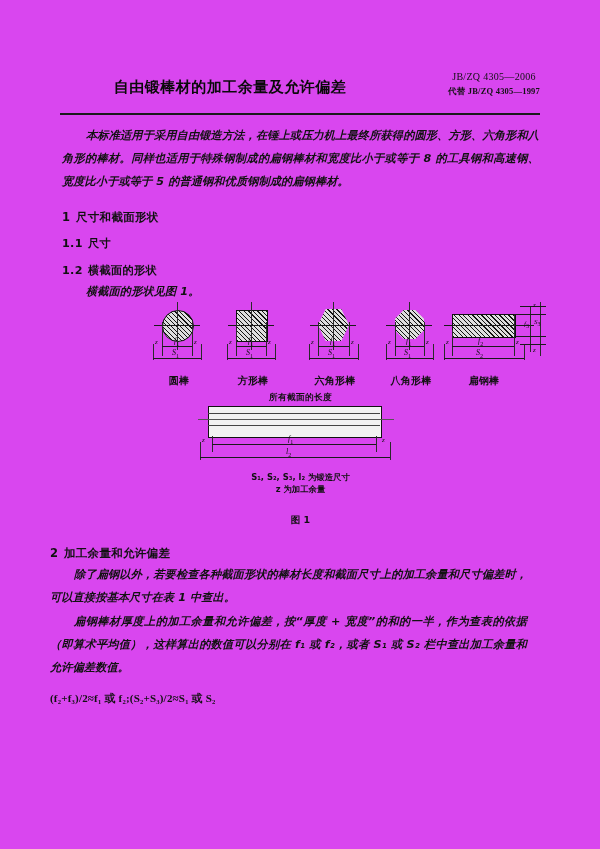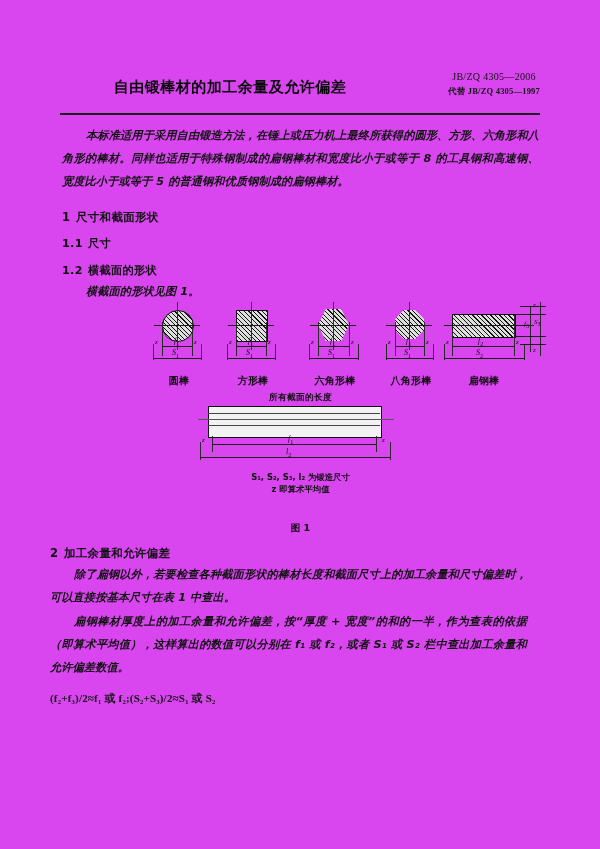--- a/index.html
+++ b/index.html
@@ -190,21 +190,20 @@
     line-height: 11.5px;
     font-weight: bold;
   }
   .fig-caption {
     position: absolute;
     left: 0; top: 214px;
     width: 477px;
     text-align: center;
     font-size: 9.5px;
     font-weight: bold;
-    margin-top: 8px;
   }
 
   
   .formula {
     margin: 12px 0 0 0;
     text-align: left;
     font-size: 11px;
     font-family: "Liberation Serif", "DejaVu Serif", serif;
     font-weight: bold;
     letter-spacing: 0.2px;
@@ -388,21 +387,21 @@
       <div class="vline" style="left:2px; top:36px; height:18px;"></div>
       <div class="vline" style="left:192px; top:36px; height:18px;"></div>
       <div class="dim-line" style="left:2px; top:51px; width:190px;"></div>
       <div class="dlabel" style="left:88px; top:41px;">
         <span>l</span><sub>2</sub>
       </div>
     </div>
 
     <div class="legend">
       <div>S₁, S₂, S₃, l₂ 为锻造尺寸</div>
-      <div>z 即算术平均值</div>
+      <div>z 为加工余量</div>
     </div>
 
     <div class="fig-caption">图 1</div>
   </div>
 
   <div style="position:absolute; left:50px; top:545px; width:477px;">
     <h2 class="sec" style="margin-top:0;">
       <span class="sec-num">2</span><span>加工余量和允许偏差</span>
     </h2>
 

